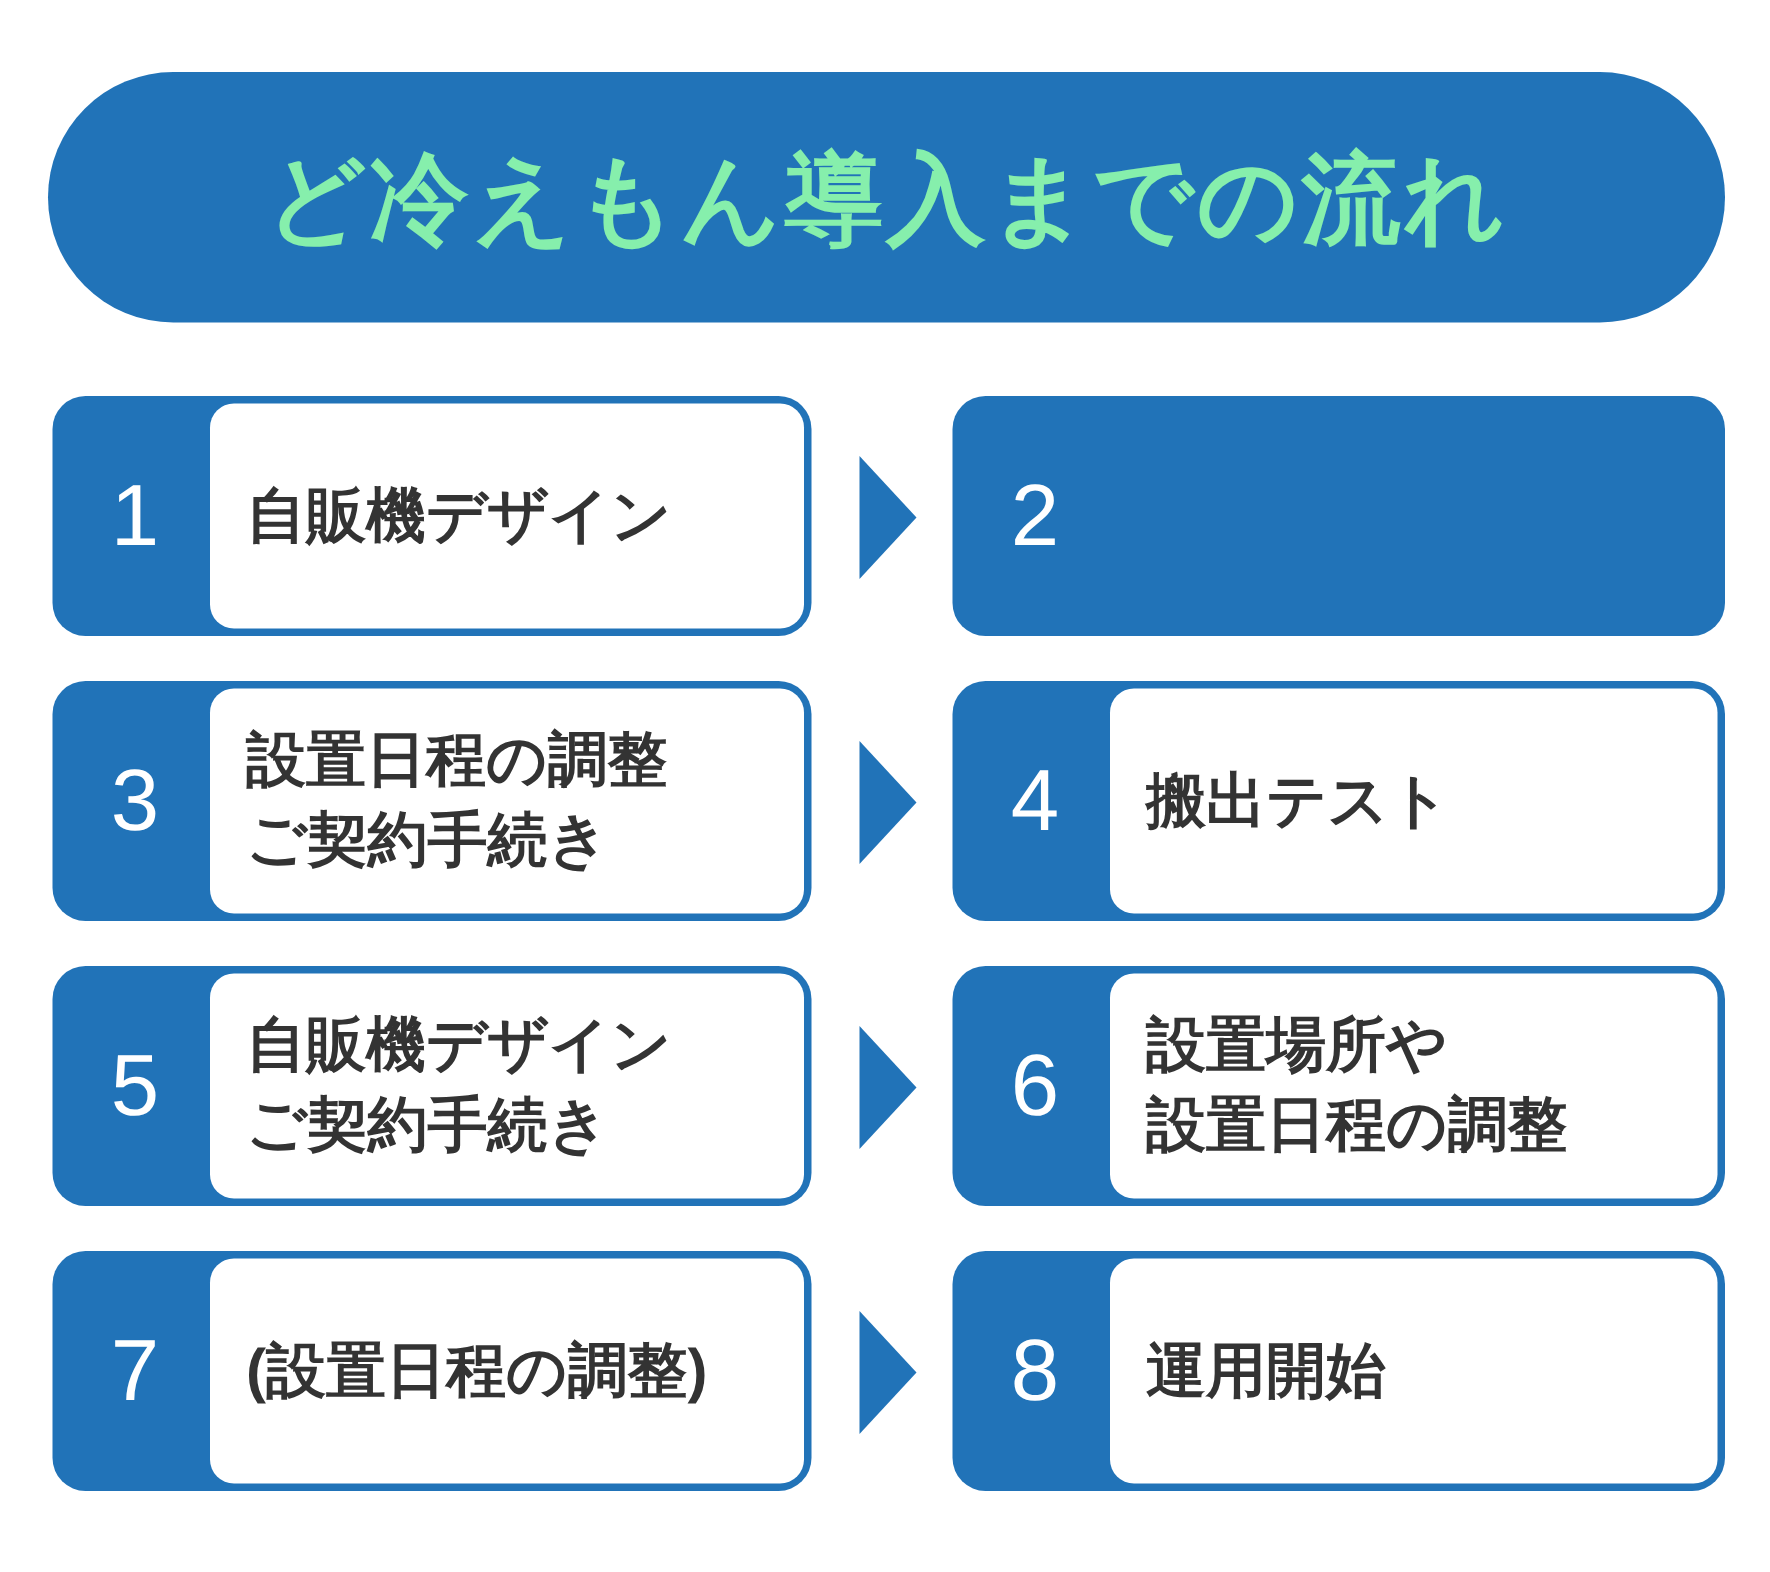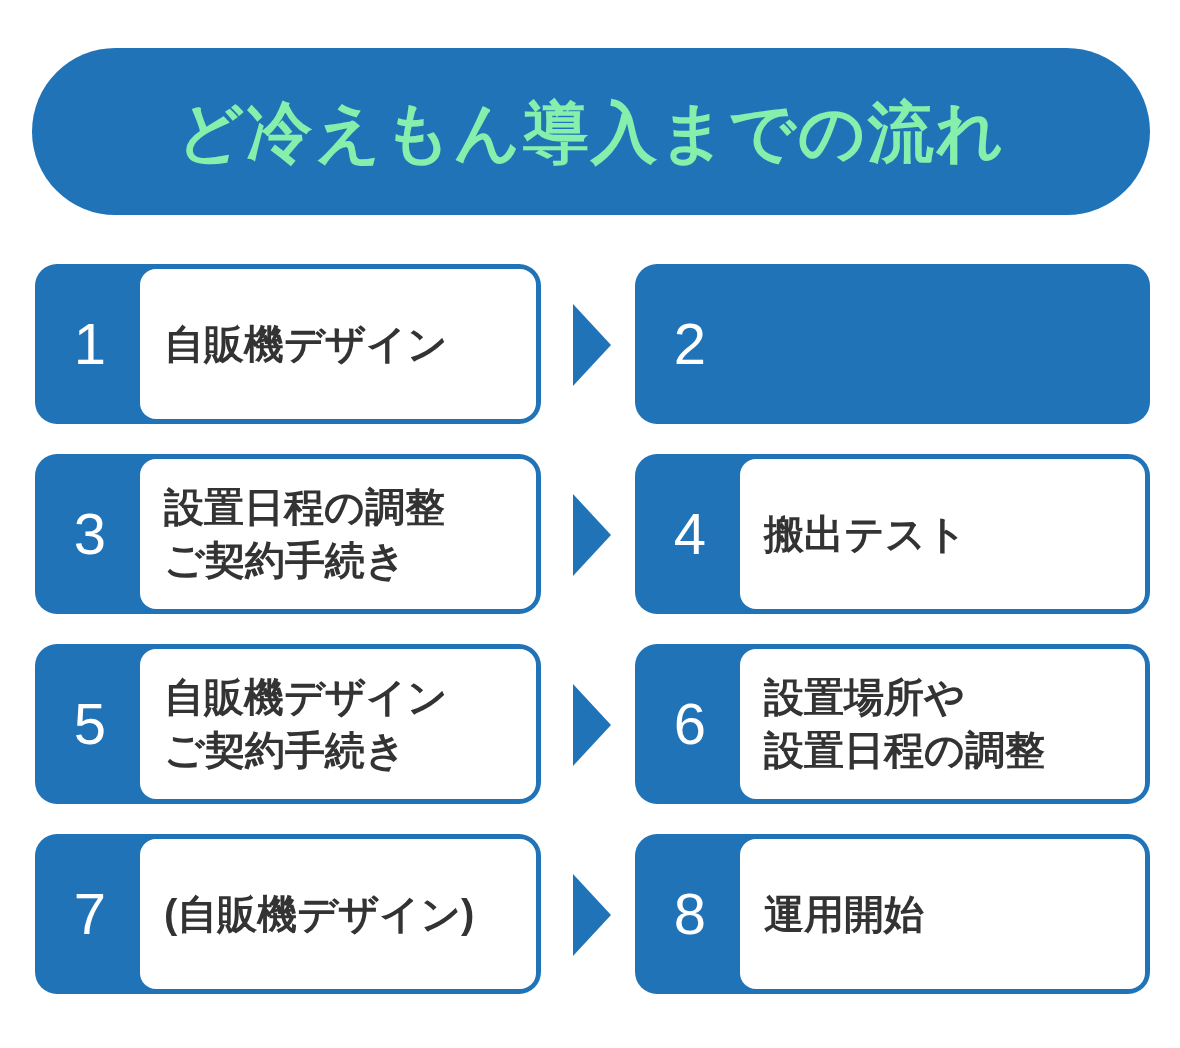--- a/index.html
+++ b/index.html
@@ -96,21 +96,21 @@
   <div class="num">6</div>
   <div class="content">
     <div class="line">設置場所や</div>
     <div class="line">設置日程の調整</div>
   </div>
 </div>
 
 <div class="step left row4">
   <div class="num">7</div>
   <div class="content">
-    <div class="line">(自販機デザイン)</div>
+    <div class="line">(設置日程の調整)</div>
   </div>
 </div>
 <div class="arrow row4"></div>
 <div class="step right row4">
   <div class="num">8</div>
   <div class="content">
     <div class="line">運用開始</div>
     <div class="line"></div>
   </div>
 </div>

